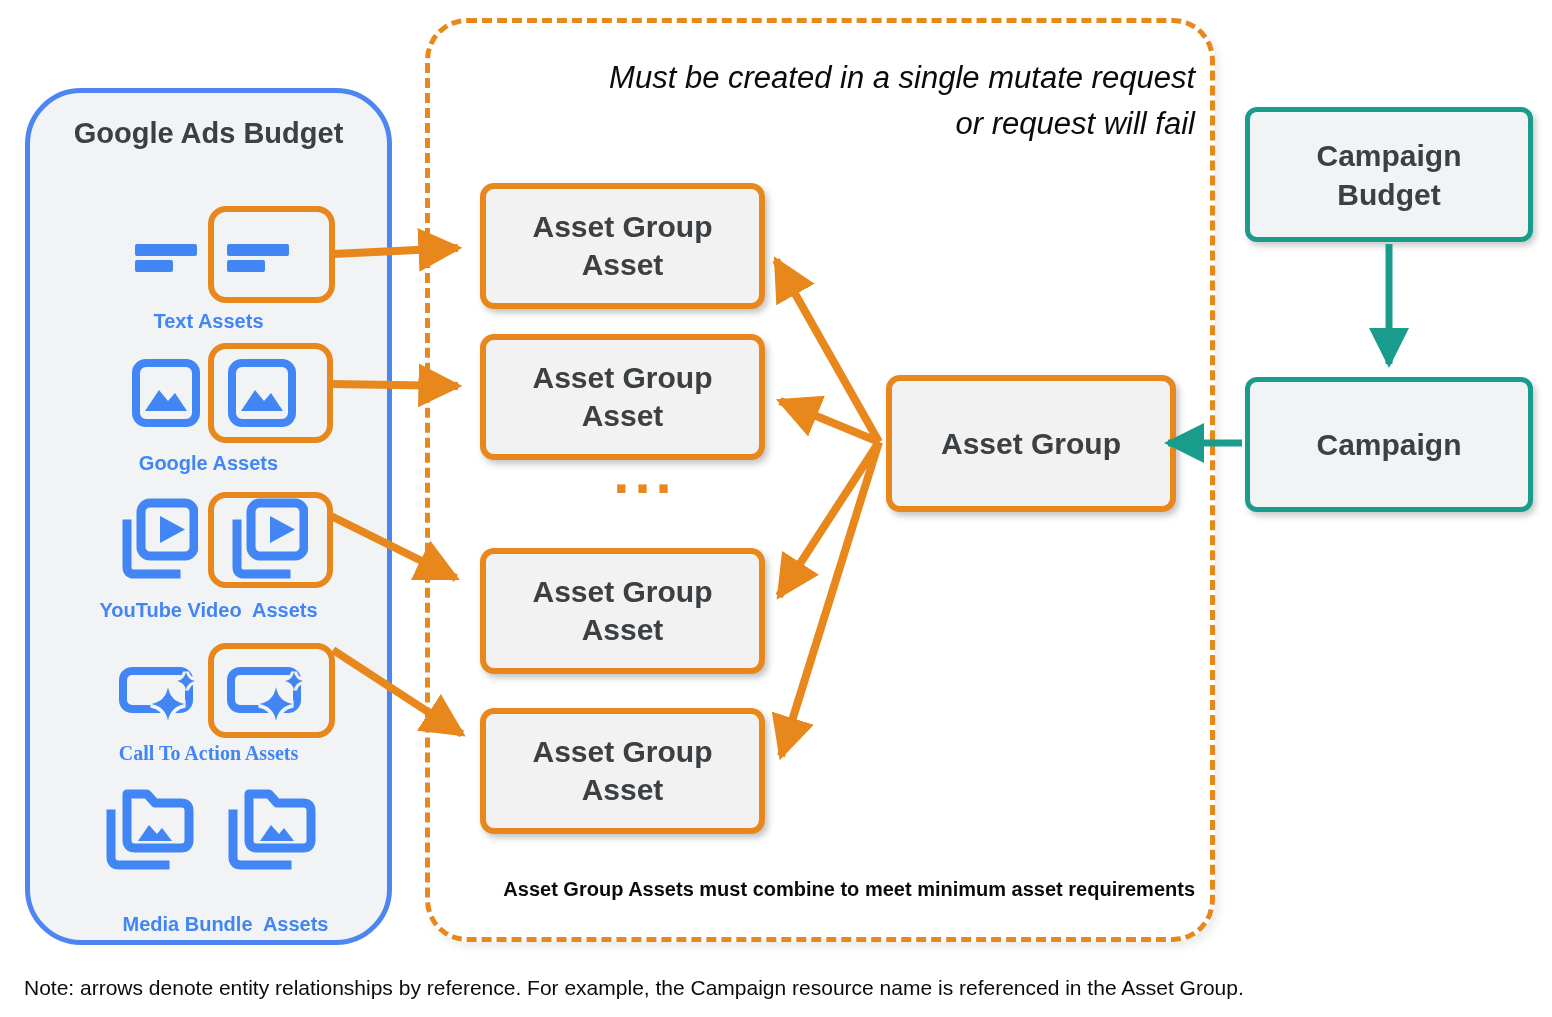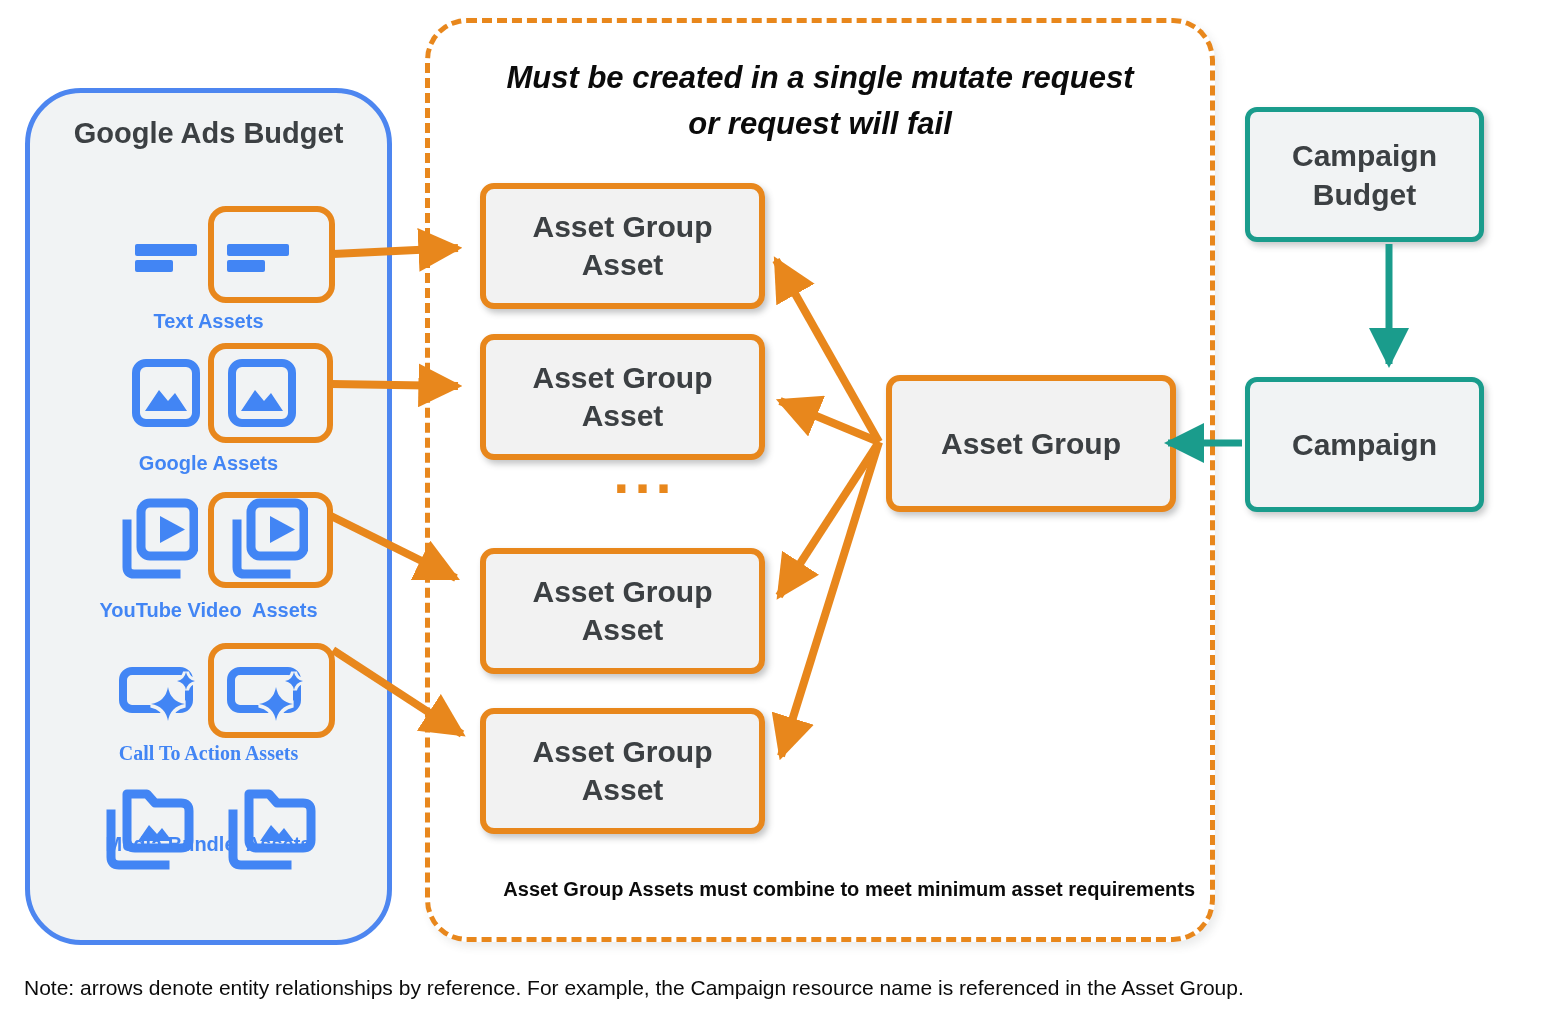--- a/index.html
+++ b/index.html
@@ -25,36 +25,36 @@
   .asset-label{position:absolute;left:25px;width:367px;text-align:center;
     font-size:20px;font-weight:bold;color:var(--icon-blue);white-space:pre;}
   .icon{position:absolute;color:var(--icon-blue);line-height:0;}
   .oframe{position:absolute;border:6px solid var(--orange);border-radius:18px;
     box-sizing:border-box;}
 
   
   .mid-panel{position:absolute;left:425px;top:18px;width:790px;height:924px;
     border:5px dashed var(--orange);border-radius:42px;background:#fff;
     box-sizing:border-box;box-shadow:4px 5px 8px rgba(60,64,67,.10);}
-  .mid-title{position:absolute;left:445px;top:55px;width:750px;text-align:center;
-    font-weight:bold;font-style:italic;font-size:31px;line-height:46px;color:var(--text-black);}
+  .mid-title{position:absolute;left:445px;top:55px;width:750px;text-align:right;
+    font-weight:normal;font-style:italic;font-size:31px;line-height:46px;color:var(--text-black);}
   .obox{position:absolute;background:var(--box-fill);border:6px solid var(--orange);
     border-radius:14px;box-sizing:border-box;display:flex;align-items:center;justify-content:center;
     text-align:center;font-size:30px;font-weight:bold;color:var(--text-dark);line-height:38px;
     box-shadow:3px 4px 6px rgba(60,64,67,.30);}
   .aga{left:480px;width:285px;height:126px;padding:0 39px;}
   .aga1{top:183px;} .aga2{top:334px;} .aga3{top:548px;} .aga4{top:708px;}
   .asset-group{left:886px;top:375px;width:290px;height:137px;}
   .ellipsis{position:absolute;left:560px;top:444px;width:170px;text-align:center;
     color:var(--orange);font-size:58px;font-weight:bold;letter-spacing:5px;line-height:58px;}
   .mid-footnote{position:absolute;left:445px;top:878px;width:750px;text-align:right;
     font-size:20px;font-weight:bold;color:var(--text-black);}
 
   
-  .teal-box{position:absolute;left:1245px;width:239px;height:135px;
+  .teal-box{position:absolute;left:1245px;width:288px;height:135px;
     background:var(--panel-fill);border:5px solid var(--teal);border-radius:12px;
     box-sizing:border-box;display:flex;align-items:center;justify-content:center;
     text-align:center;font-size:30px;font-weight:bold;color:var(--text-dark);line-height:39px;
     box-shadow:3px 4px 6px rgba(60,64,67,.28);padding:0 46px;}
   .campaign-budget{top:107px;} .campaign{top:377px;}
 
   .note{position:absolute;left:24px;top:976px;width:1500px;
     font-size:21px;font-weight:normal;color:var(--text-black);}
 
   
@@ -149,21 +149,21 @@
         <path d="M35 55 L46 39 L54 48 L59 42 L69 55 Z" fill="currentColor"></path>
       </svg>
   </div>
   <div class="icon" style="left:225px;top:786px;">
     <svg width="92" height="86" viewBox="0 0 92 86">
         <path d="M8 28 V71 Q8 79 16 79 H62" fill="none" stroke="currentColor" stroke-width="9" stroke-linecap="square"></path>
         <path d="M24 8 H44 L52 17 H78 Q86 17 86 25 V54 Q86 62 78 62 H32 Q24 62 24 54 Z" fill="none" stroke="currentColor" stroke-width="9" stroke-linejoin="round"></path>
         <path d="M35 55 L46 39 L54 48 L59 42 L69 55 Z" fill="currentColor"></path>
       </svg>
   </div>
-  <div class="asset-label" style="top:833px;">Media Bundle  Assets</div>
+  <div class="asset-label" style="top:913px;margin-left:17px;">Media Bundle  Assets</div>
 
   <div class="mid-panel"></div>
   <div class="mid-title">
     <div>Must be created in a single mutate request</div>
     <div>or request will fail</div>
   </div>
 
   <div class="obox aga aga1">Asset Group Asset</div>
   <div class="obox aga aga2">Asset Group Asset</div>
   <div class="ellipsis">...</div>

